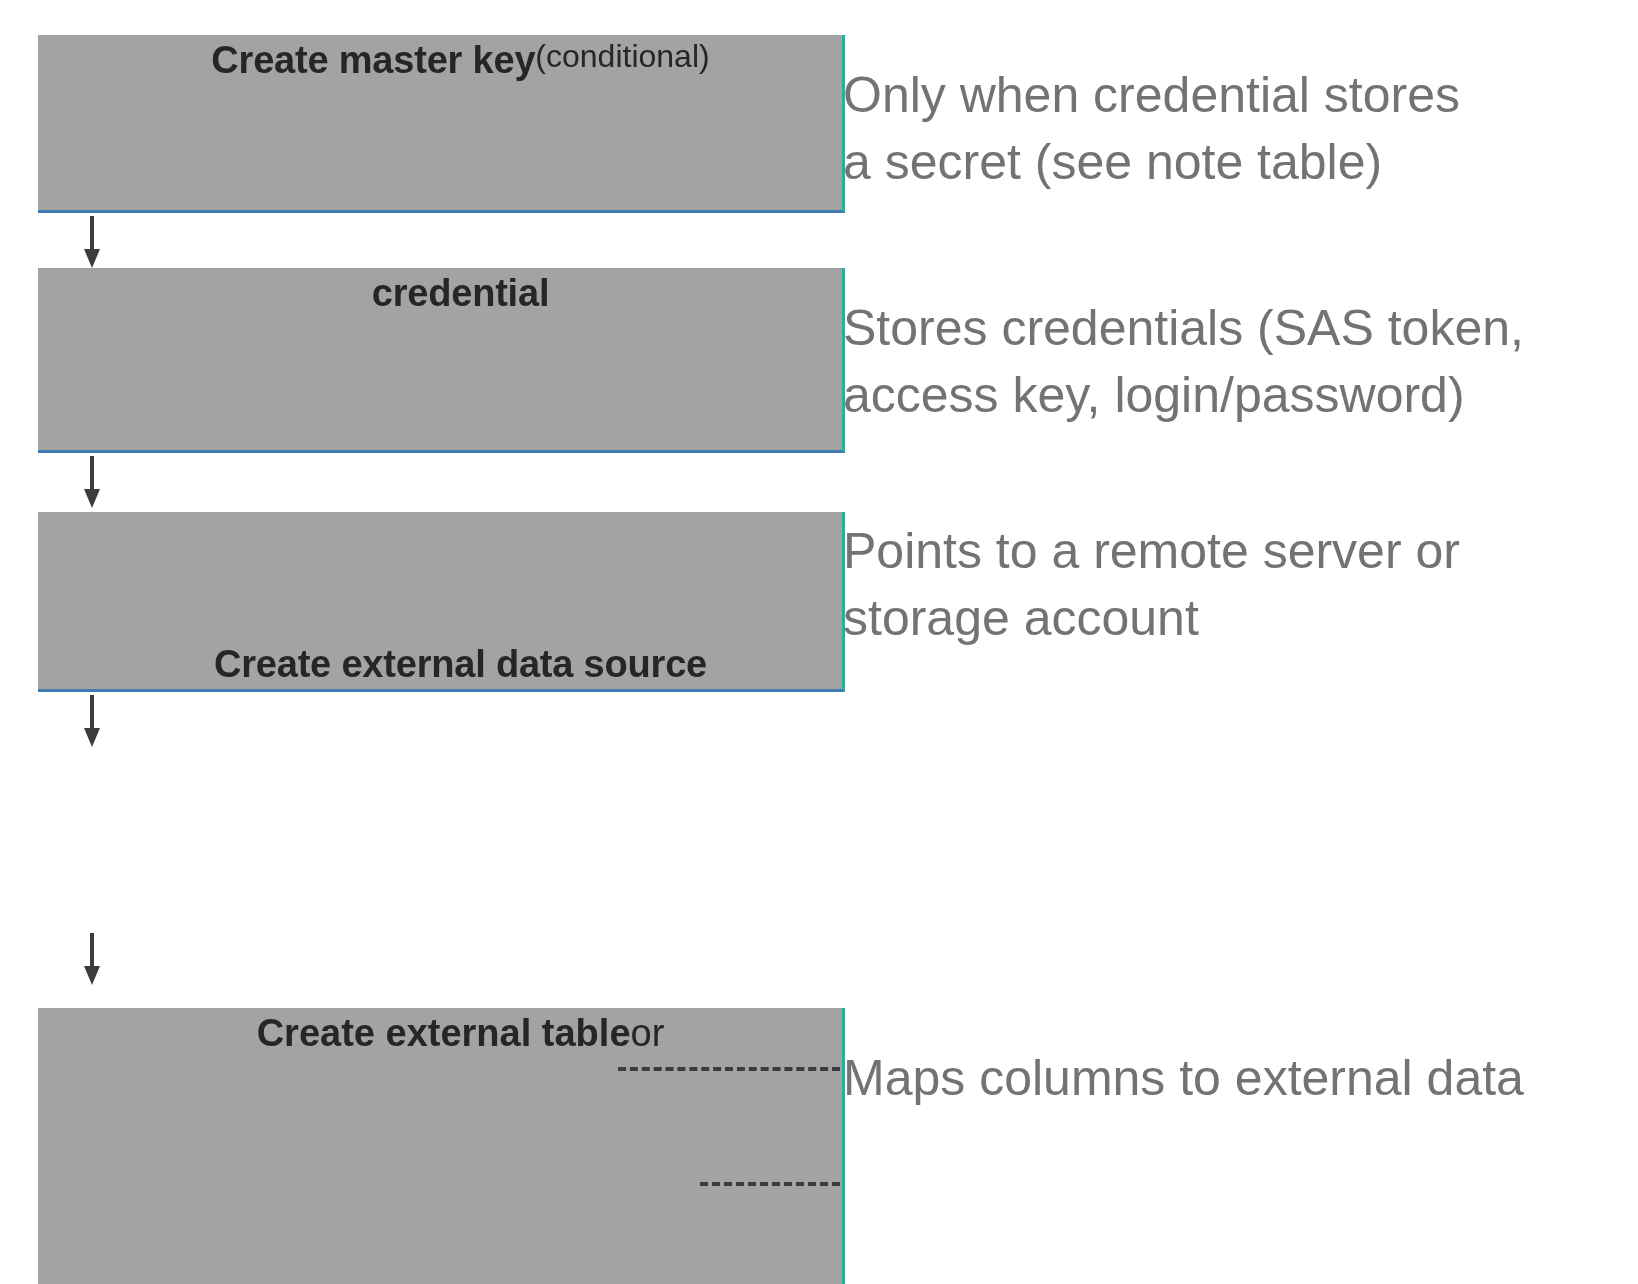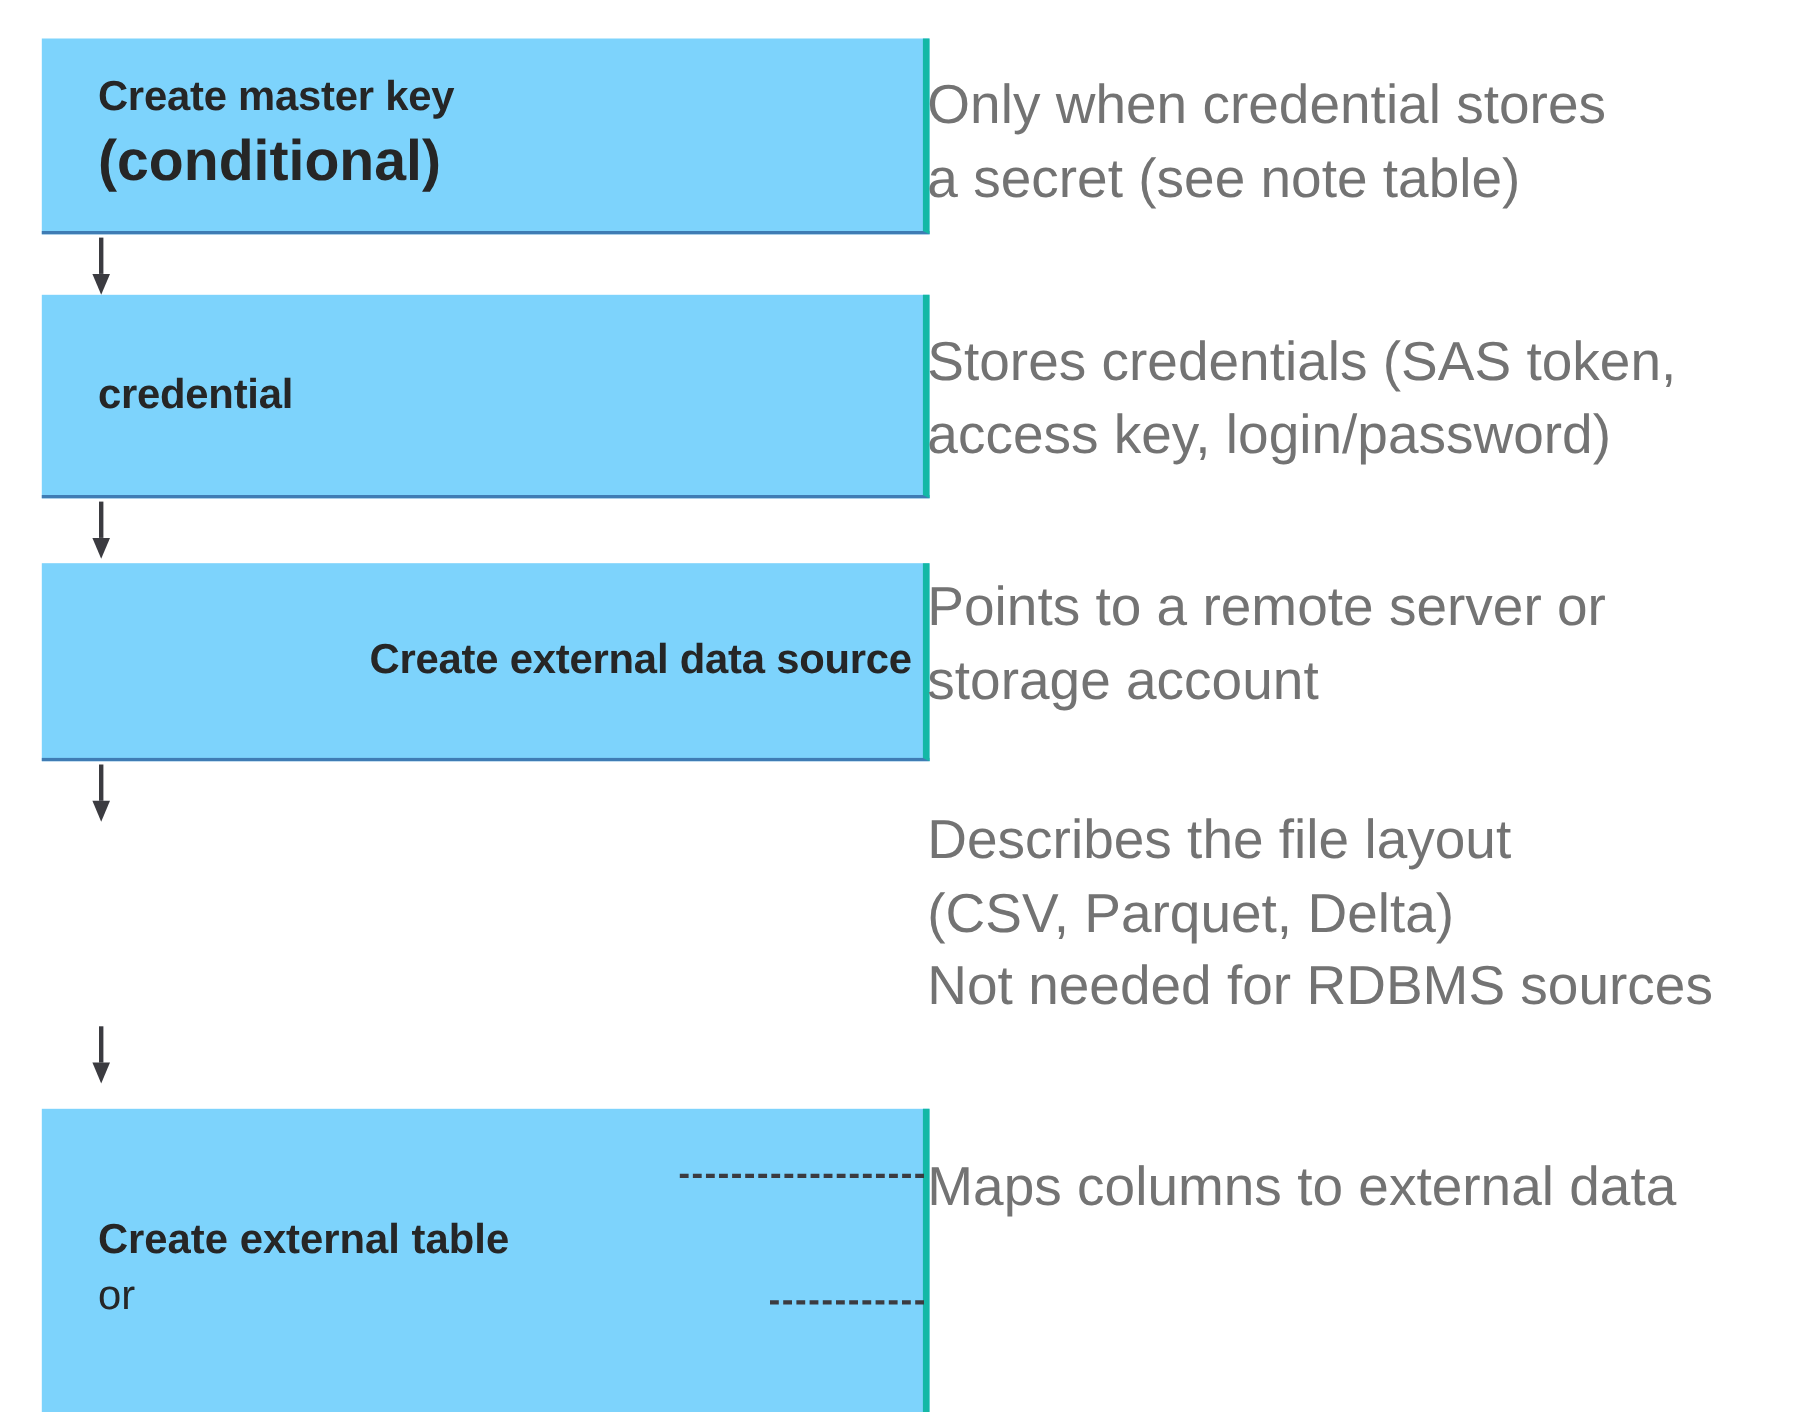--- a/index.html
+++ b/index.html
@@ -20,39 +20,38 @@
     width: 1638px;
     height: 1284px;
   }
 
   
   .step-box {
     position: absolute;
     left: 38px;
     width: 807px;
     box-sizing: border-box;
-    background: #7dd3fc;
-    border-right: 6px solid #14b8a6;
+    background: #a3a3a3;
+    border-right: 3px solid #14b8a6;
     border-bottom: 3px solid #3f7cb4;
     display: flex;
-    flex-direction: column;
     justify-content: center;
     padding-left: 51px;
     padding-right: 10px;
   }
   .step-title {
     font-weight: bold;
     font-size: 38px;
     line-height: 1.32;
     color: #262626;
     letter-spacing: -0.2px;
   }
   .step-sub {
-    font-weight: bold;
-    font-size: 52px;
+    font-weight: normal;
+    font-size: 32px;
     line-height: 1.32;
     color: #262626;
   }
 
   
   .arrow {
     position: absolute;
     left: 84px;
     width: 16px;
   }
@@ -139,25 +138,20 @@
   </div>
   <div class="note" style="top:518px;">
     <div class="note-line">Points to a remote server or</div>
     <div class="note-line">storage account</div>
   </div>
 
   <div class="arrow" style="top:933px; height:52px;">
     <div class="shaft" style="height:33px;"></div>
     <div class="head" style="top:33px;"></div>
   </div>
-  <div class="note" style="top:730px;">
-    <div class="note-line">Describes the file layout</div>
-    <div class="note-line">(CSV, Parquet, Delta)</div>
-    <div class="note-line">Not needed for RDBMS sources</div>
-  </div>
 
   <div class="step-box" style="top:1008px; height:292px; justify-content:center;">
     <div class="mixed-row">
       <b>Create external table</b>
     </div>
     <div class="mixed-row">
       <span class="reg">or</span>
     </div>
   </div>
 

